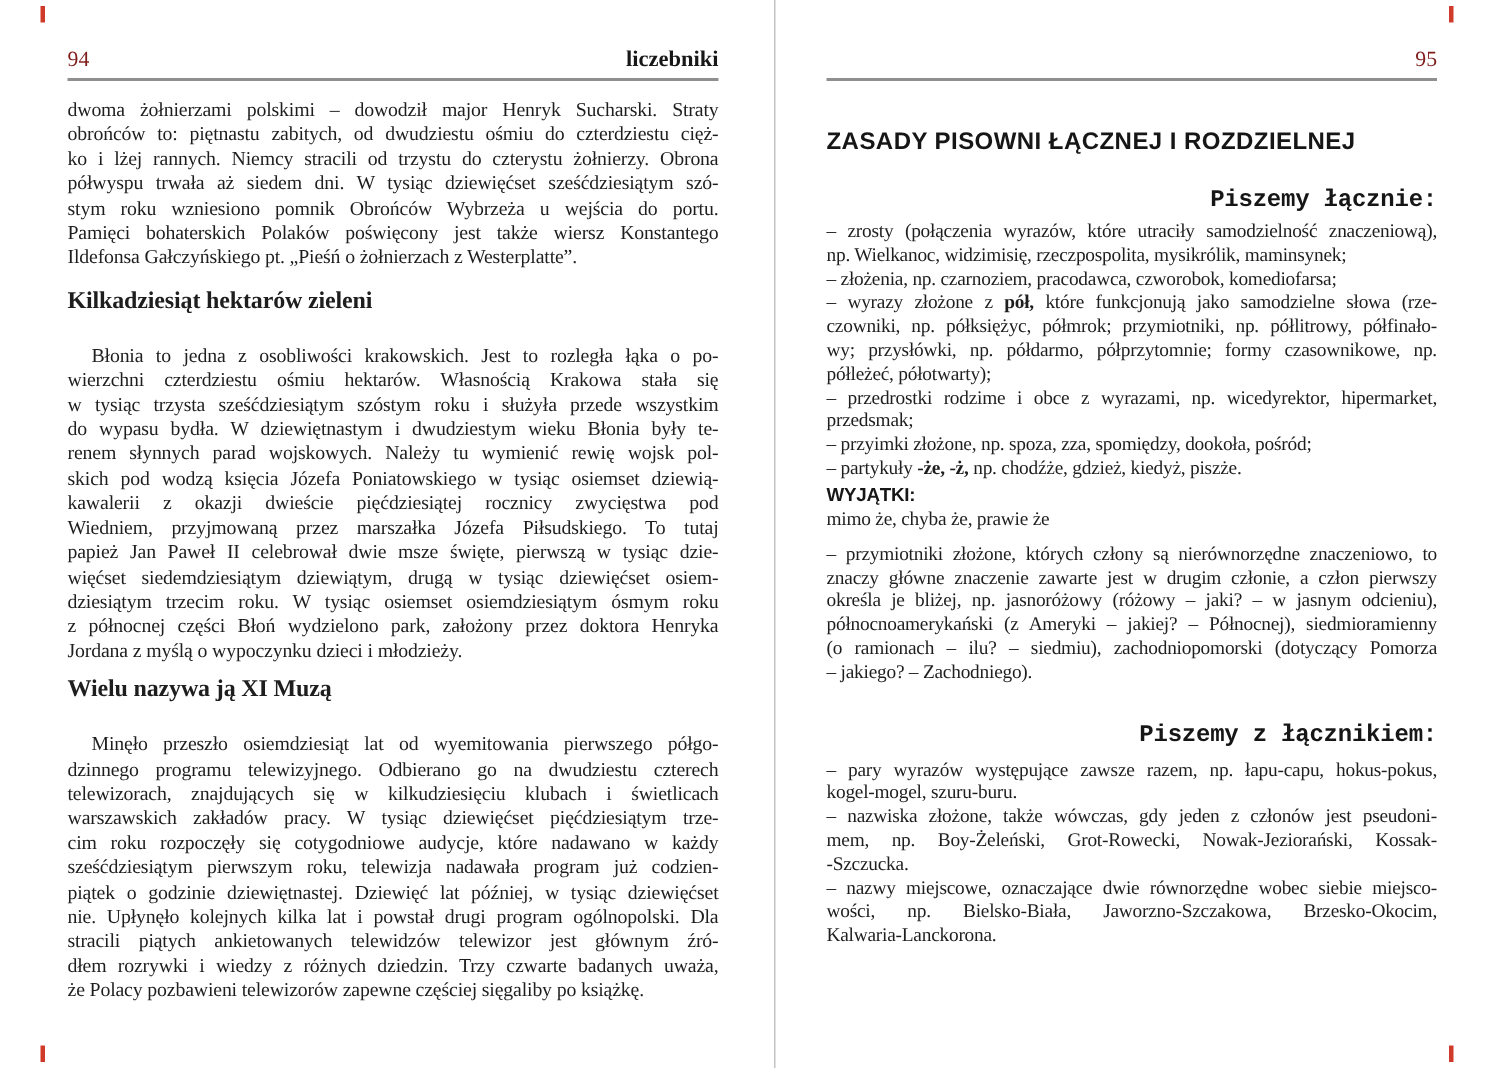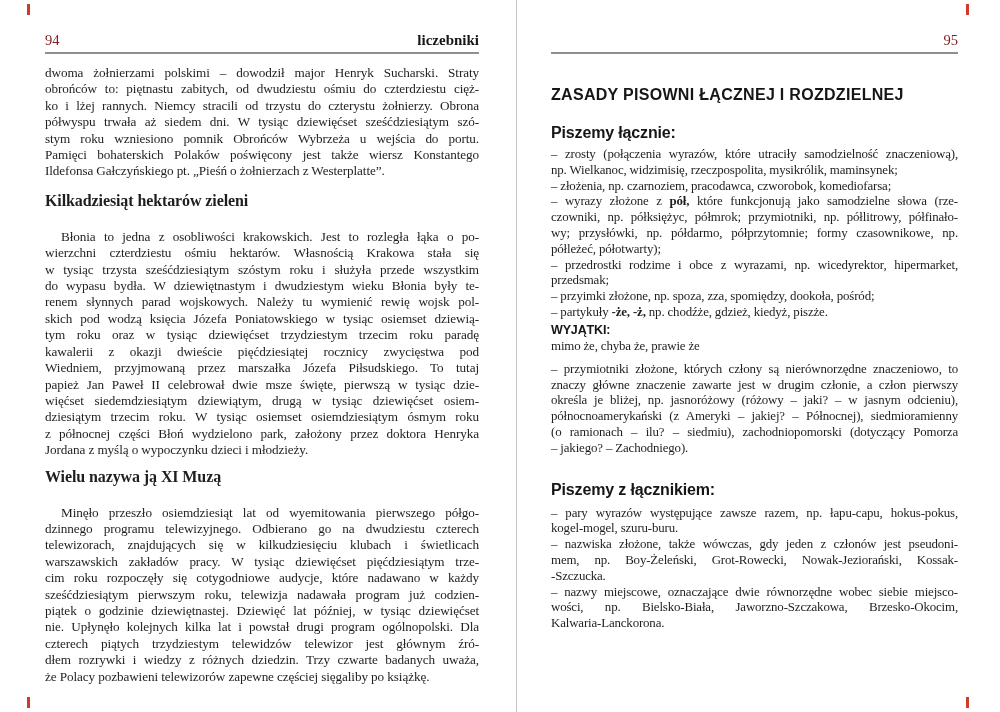--- a/index.html
+++ b/index.html
@@ -33,22 +33,22 @@
   .body-left{margin-top:11px;font-size:13.2px;line-height:16.4px;letter-spacing:-0.1px;}
   .body-right{font-size:12.9px;line-height:15.8px;letter-spacing:-0.15px;}
   .tline{text-align:justify;text-align-last:justify;white-space:normal;}
   .tline-last{text-align-last:left;}
   .indent .tline:first-child{text-indent:16px;margin-top:20px;}
 
   .serif-heading{font-weight:bold;font-size:16px;line-height:17px;margin:12px 0 5px;}
   .serif-heading.h2{margin-top:9px;}
   .sans-title{font-family:"Liberation Sans", sans-serif;font-weight:bold;font-size:16px;
               letter-spacing:0.3px;line-height:19px;margin-top:31px;color:#161616;}
-  .sans-sub{font-family:Liberation Sans, sans-serif;font-weight:bold;font-size:16px;
-            line-height:18px;color:#161616;}
+  .sans-sub{font-family:Liberation Mono, monospace;font-weight:bold;font-size:16px;
+            line-height:18px;color:#161616;text-align:right;}
   .sub1{margin-top:20px;}
   .sub2{margin-top:24px;}
   .block{margin-top:5px;}
   .block2{margin-top:8px;}
   .block3{margin-top:7px;}
   .exc-label{font-family:"Liberation Sans", sans-serif;font-weight:bold;font-size:12.5px;
              line-height:16px;margin-top:1px;color:#161616;}
   .exc-text{line-height:16px;}
   .titem{margin:0;}
   b{font-weight:bold;}
@@ -79,40 +79,39 @@
           <div class="tline tline-last">Ildefonsa Gałczyńskiego pt. „Pieśń o żołnierzach z Westerplatte”.</div>
         </div>
       <div class="serif-heading">Kilkadziesiąt hektarów zieleni</div>
       <div class="para indent">
           <div class="tline">Błonia to jedna z osobliwości krakowskich. Jest to rozległa łąka o po-</div>
           <div class="tline">wierzchni czterdziestu ośmiu hektarów. Własnością Krakowa stała się</div>
           <div class="tline">w tysiąc trzysta sześćdziesiątym szóstym roku i służyła przede wszystkim</div>
           <div class="tline">do wypasu bydła. W dziewiętnastym i dwudziestym wieku Błonia były te-</div>
           <div class="tline">renem słynnych parad wojskowych. Należy tu wymienić rewię wojsk pol-</div>
           <div class="tline">skich pod wodzą księcia Józefa Poniatowskiego w tysiąc osiemset dziewią-</div>
-          <div class="tline">tym roku oraz w tysiąc dziewięćset trzydziestym trzecim roku paradę</div>
           <div class="tline">kawalerii z okazji dwieście pięćdziesiątej rocznicy zwycięstwa pod</div>
           <div class="tline">Wiedniem, przyjmowaną przez marszałka Józefa Piłsudskiego. To tutaj</div>
           <div class="tline">papież Jan Paweł II celebrował dwie msze święte, pierwszą w tysiąc dzie-</div>
           <div class="tline">więćset siedemdziesiątym dziewiątym, drugą w tysiąc dziewięćset osiem-</div>
           <div class="tline">dziesiątym trzecim roku. W tysiąc osiemset osiemdziesiątym ósmym roku</div>
           <div class="tline">z północnej części Błoń wydzielono park, założony przez doktora Henryka</div>
           <div class="tline tline-last">Jordana z myślą o wypoczynku dzieci i młodzieży.</div>
         </div>
       <div class="serif-heading h2">Wielu nazywa ją XI Muzą</div>
       <div class="para indent">
           <div class="tline">Minęło przeszło osiemdziesiąt lat od wyemitowania pierwszego półgo-</div>
           <div class="tline">dzinnego programu telewizyjnego. Odbierano go na dwudziestu czterech</div>
           <div class="tline">telewizorach, znajdujących się w kilkudziesięciu klubach i świetlicach</div>
           <div class="tline">warszawskich zakładów pracy. W tysiąc dziewięćset pięćdziesiątym trze-</div>
           <div class="tline">cim roku rozpoczęły się cotygodniowe audycje, które nadawano w każdy</div>
           <div class="tline">sześćdziesiątym pierwszym roku, telewizja nadawała program już codzien-</div>
           <div class="tline">piątek o godzinie dziewiętnastej. Dziewięć lat później, w tysiąc dziewięćset</div>
           <div class="tline">nie. Upłynęło kolejnych kilka lat i powstał drugi program ogólnopolski. Dla</div>
-          <div class="tline">czterech piątych trzydziestym telewidzów telewizor jest głównym źró-</div>
+          <div class="tline">stracili piątych ankietowanych telewidzów telewizor jest głównym źró-</div>
           <div class="tline">dłem rozrywki i wiedzy z różnych dziedzin. Trzy czwarte badanych uważa,</div>
           <div class="tline tline-last">że Polacy pozbawieni telewizorów zapewne częściej sięgaliby po książkę.</div>
         </div>
     </div>
   </div>
 
   <div class="page page-right">
     <div class="pghead">
       <span class="pgnum pgnum-right">95</span>
     </div>

